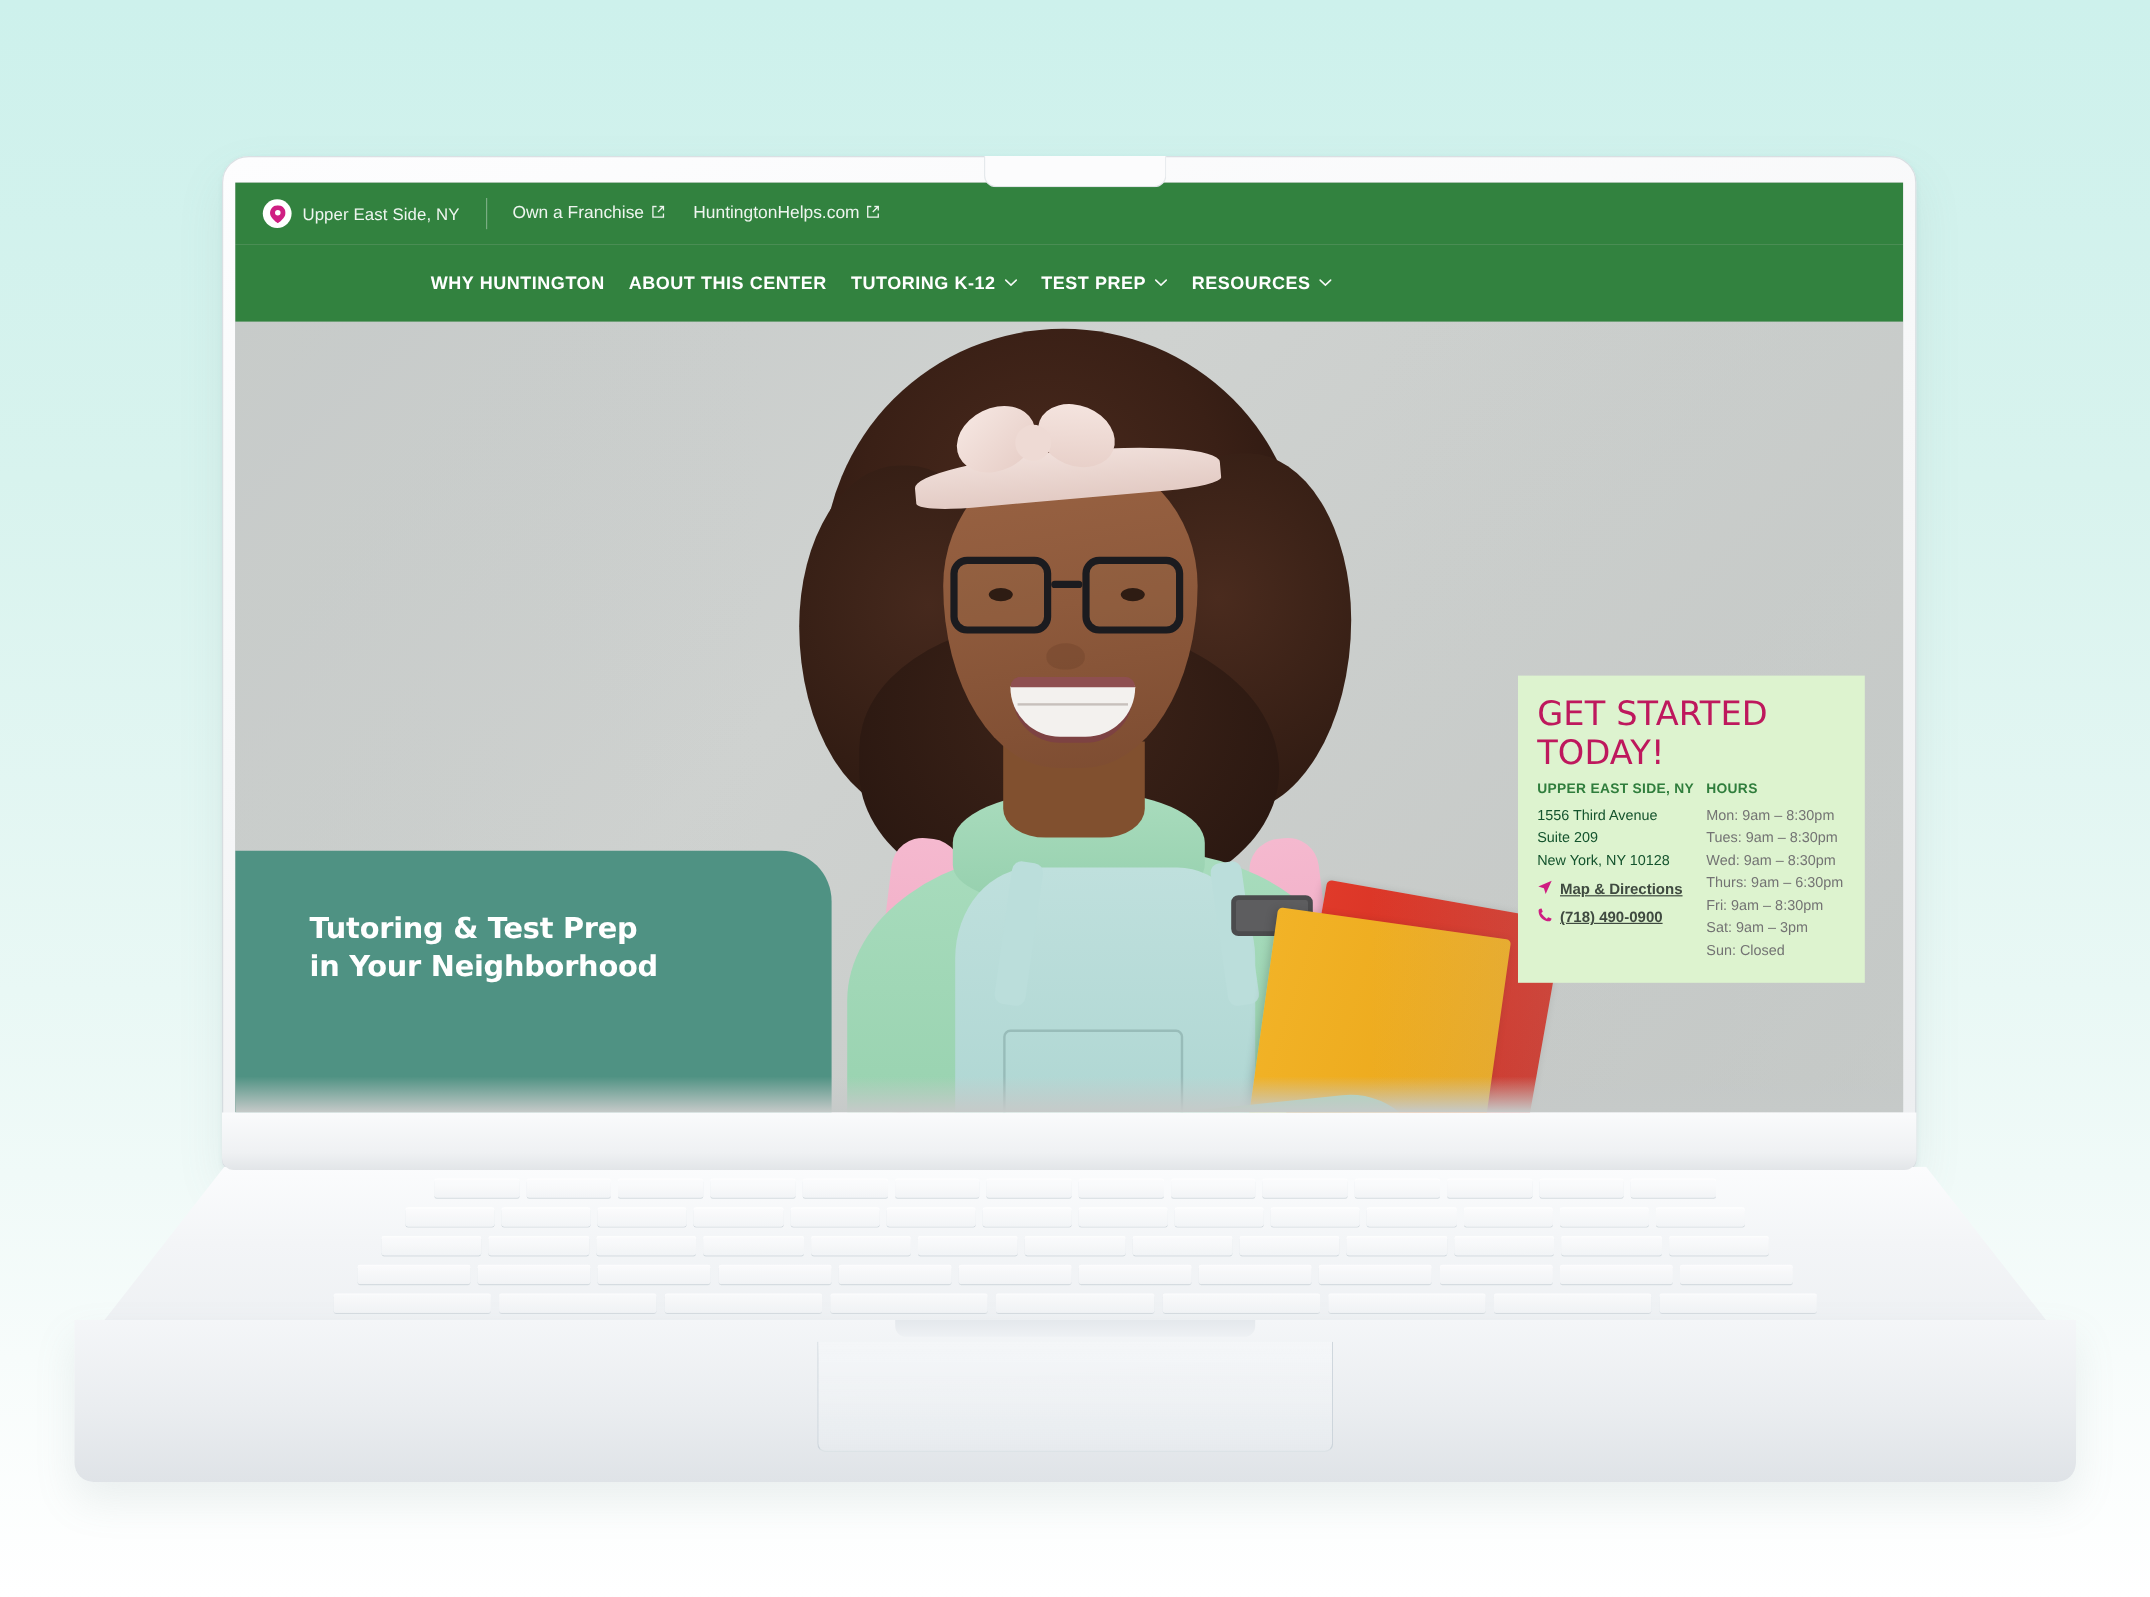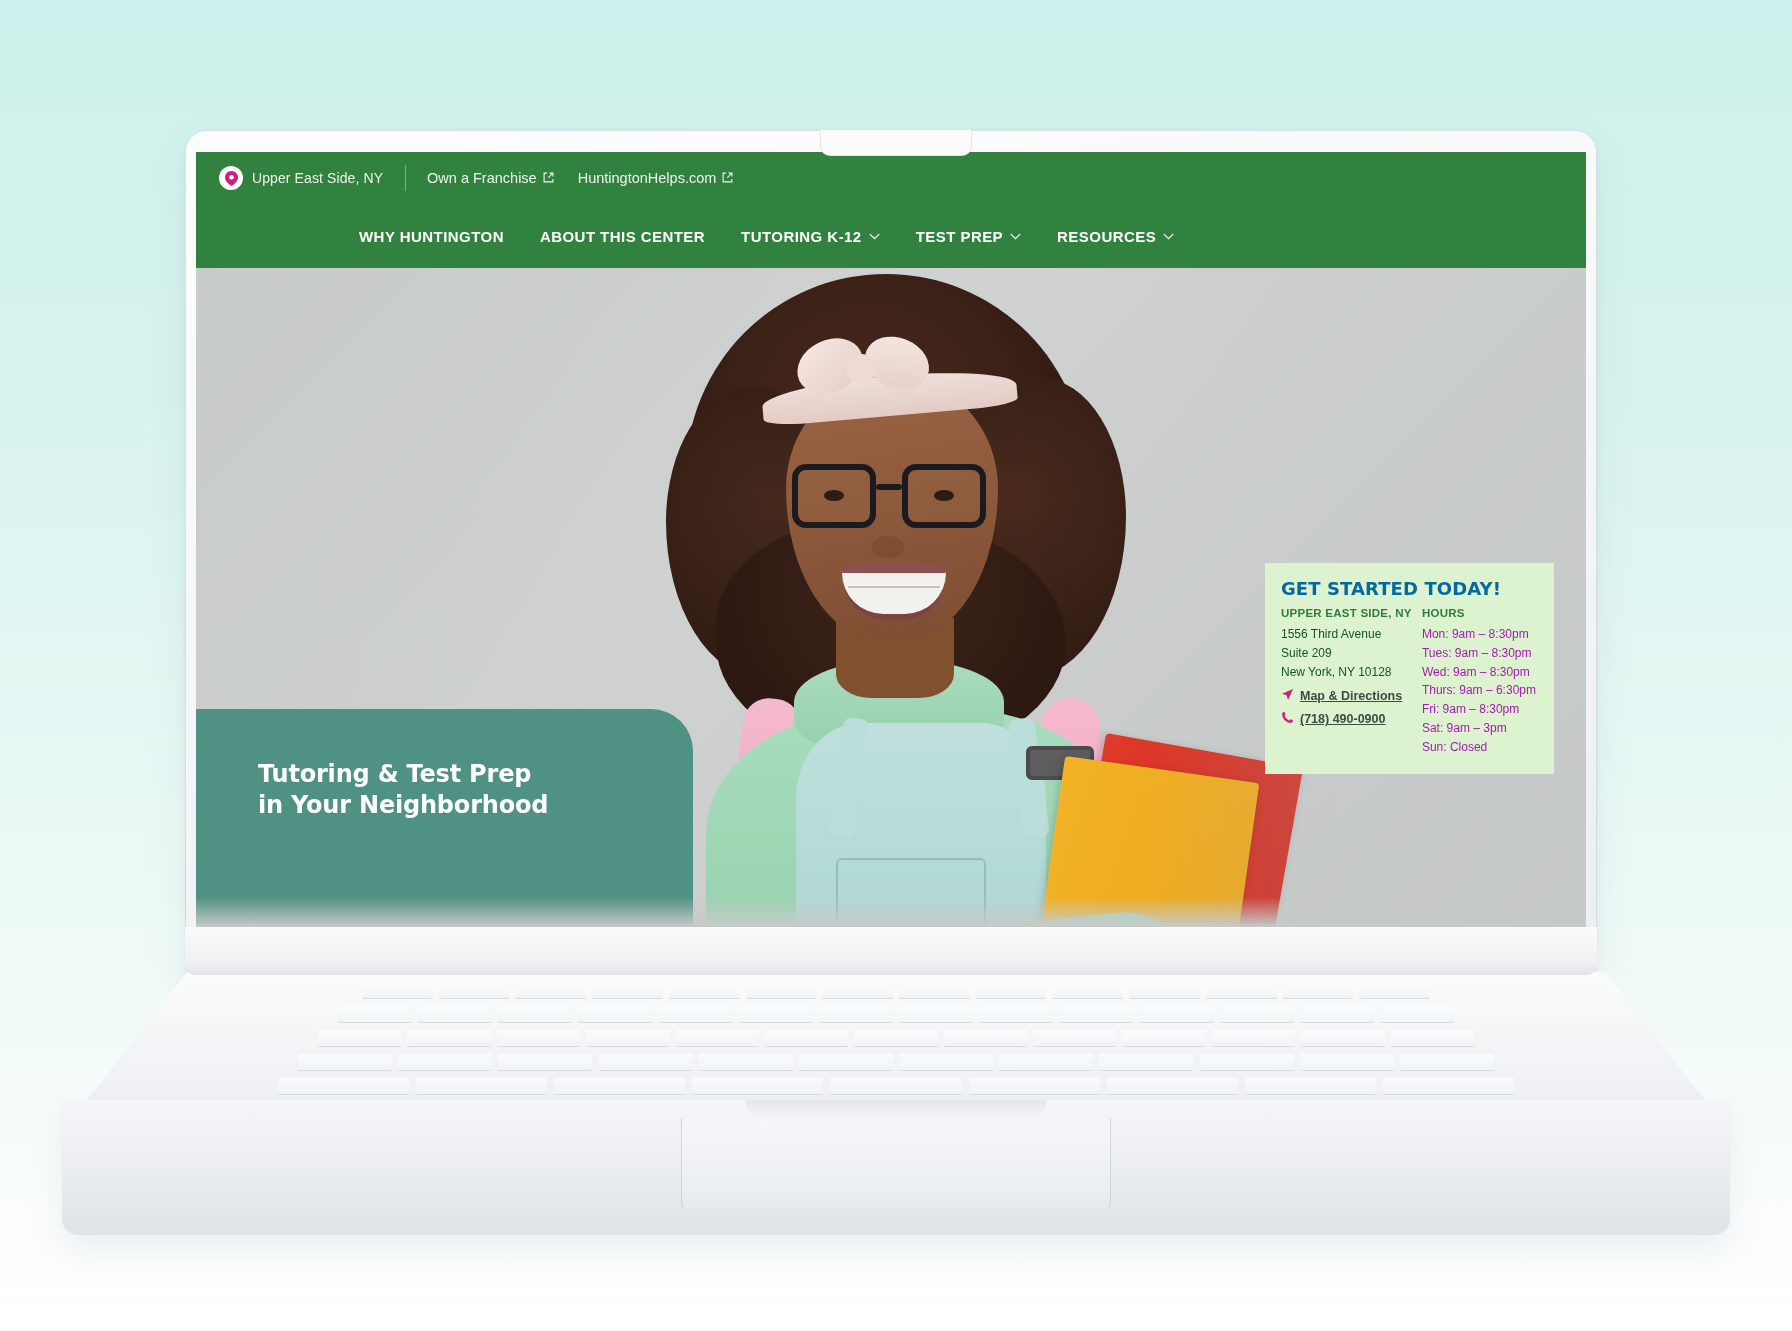--- a/index.html
+++ b/index.html
@@ -219,21 +219,21 @@
     letter-spacing: -1.1px; font-family: "DejaVu Sans", sans-serif;
   }
   #logo-sub {
     color: #fff; font-size: 11.5px; letter-spacing: 3.4px;
     margin-top: 3px; font-weight: bold;
     font-family: "Liberation Sans", sans-serif;
     text-align: right;
   }
   #main-nav {
     display: flex; align-items: center;
-    gap: 36px; margin-left: 163px;
+    gap: 20px; margin-left: 163px;
   }
   .nav-item {
     color: #fff; font-size: 15px; font-weight: bold;
     letter-spacing: .45px; text-decoration: none;
     display: inline-flex; align-items: center; gap: 7px;
     white-space: nowrap; cursor: pointer;
     font-family: "Liberation Sans", sans-serif;
   }
   .caret { display:inline-block; font-size: 11px; opacity:.95; }
 
@@ -408,39 +408,39 @@
 
   
   #info-card {
     position: absolute; right: 32px; top: 295px;
     width: 289px;
     background: #ddf3cf;
     padding: 15px 16px 17px 16px;
     z-index: 2;
   }
   #card-heading {
-    color: #0369a1; font-size: 18px; font-weight: bold;
+    color: #be185d; font-size: 28px; font-weight: normal;
     letter-spacing: .1px; margin-bottom: 8px;
     font-family: "DejaVu Sans", sans-serif;
   }
   #card-cols { display: flex; gap: 8px; }
   #card-col-left { width: 142px; }
   #card-col-right { width: 124px; }
   .col-heading {
     color: #2f7d3c; font-size: 11.5px; font-weight: bold;
     letter-spacing: .25px; margin-bottom: 6px;
     white-space: nowrap;
   }
   .addr-line { color: #14532d; font-size: 12px; line-height: 1.57; }
   .card-link {
     display: flex; align-items: center; gap: 6px;
     color: #3f4a40; font-size: 12.5px; font-weight: bold;
     text-decoration: underline; margin-top: 7px; cursor: pointer;
   }
-  .hours-line { color: #a21caf; font-size: 12px; line-height: 1.57; white-space: nowrap; }
+  .hours-line { color: #737373; font-size: 12px; line-height: 1.57; white-space: nowrap; }
 
   #bottom-fade {
     position: absolute; left: 0; bottom: 0; width: 100%; height: 30px;
     background: linear-gradient(180deg, rgba(201,205,204,0), #c6cac9);
     z-index: 2;
   }
 </style>
 </head>
 <body>
 

